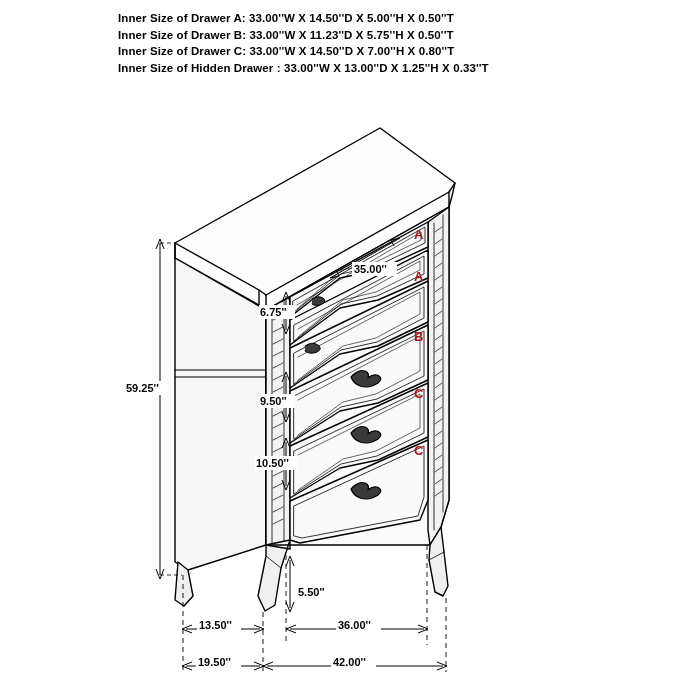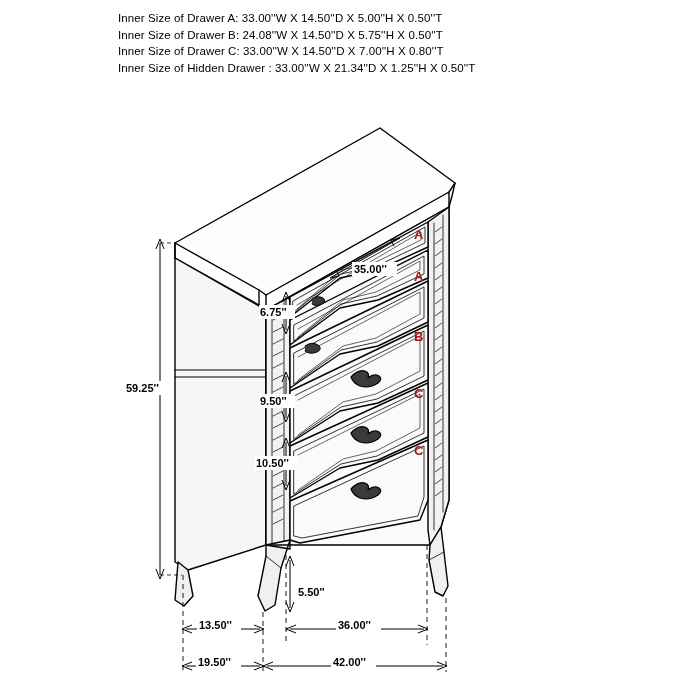--- a/index.html
+++ b/index.html
@@ -12,21 +12,21 @@
     overflow:hidden;
   }
   #stage{position:absolute;left:0;top:0;width:700px;height:700px;}
   .spec-list{
     position:absolute;
     left:118px;top:10px;
     width:520px;
   }
   .spec-line{
     font-size:11.5px;
-    font-weight:normal;
+    font-weight:bold;
     line-height:16.5px;
     white-space:nowrap;
     letter-spacing:0.1px;
   }
   svg{position:absolute;left:0;top:0;}
   .dim-label{
     font-family:"Liberation Sans", sans-serif;
     font-size:11px;
     font-weight:bold;
     fill:#000;
@@ -38,23 +38,23 @@
     fill:#b01515;
   }
 </style>
 </head>
 <body>
 
 <div id="stage">
 
   <div class="spec-list">
     <div class="spec-line">Inner Size of Drawer A: 33.00''W X 14.50''D X 5.00''H X 0.50''T</div>
-    <div class="spec-line">Inner Size of Drawer B: 24.08''W X 14.50''D X 5.75''H X 0.50''T</div>
+    <div class="spec-line">Inner Size of Drawer B: 33.00''W X 11.23''D X 5.75''H X 0.50''T</div>
     <div class="spec-line">Inner Size of Drawer C: 33.00''W X 14.50''D X 7.00''H X 0.80''T</div>
-    <div class="spec-line">Inner Size of Hidden Drawer : 33.00''W X 21.34''D X 1.25''H X 0.50''T</div>
+    <div class="spec-line">Inner Size of Hidden Drawer : 33.00''W X 13.00''D X 1.25''H X 0.33''T</div>
   </div>
 
   <svg width="700" height="700" viewBox="0 0 700 700">
     <g fill="none" stroke="#000" stroke-width="1.4" stroke-linejoin="round" stroke-linecap="round">
 
       <g>
         <path d="M175 243 L380 128 L455 183 L452 196 L449 207 L266 310 L259 305 L175 258 Z" fill="#fdfdfd"></path>
         <path d="M175 243 L259 290 L266 295 L449 192 L455 183" fill="none"></path>
         <path d="M259 290 L259 305"></path>
         <path d="M266 295 L266 310"></path>

